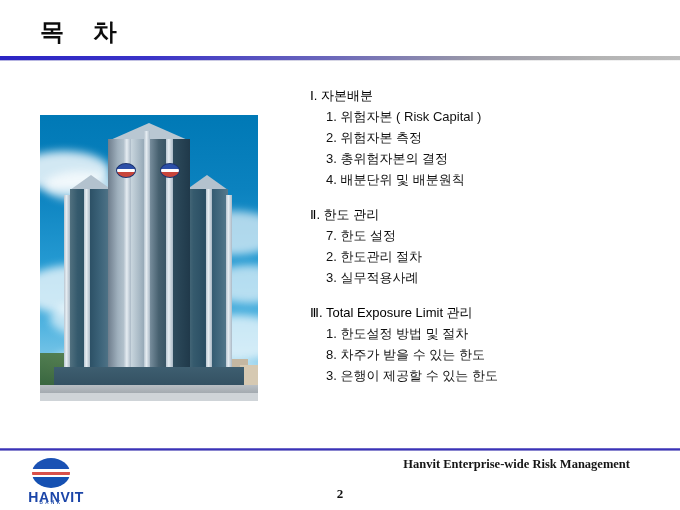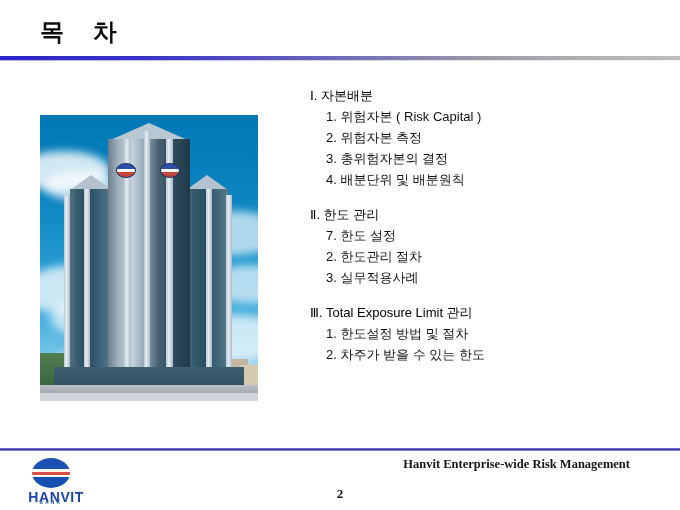--- a/index.html
+++ b/index.html
@@ -336,21 +336,22 @@
   <div class="agenda-group">
     <div class="agenda-head">Ⅱ. 한도 관리</div>
     <div class="agenda-item">7. 한도 설정</div>
     <div class="agenda-item">2. 한도관리 절차</div>
     <div class="agenda-item">3. 실무적용사례</div>
   </div>
 
   <div class="agenda-group">
     <div class="agenda-head">Ⅲ. Total Exposure Limit 관리</div>
     <div class="agenda-item">1. 한도설정 방법 및 절차</div>
-    <div class="agenda-item">2. 차주가 받을 수 있는 한도</div>
+    <div class="agenda-item">8. 차주가 받을 수 있는 한도</div>
+    <div class="agenda-item">3. 은행이 제공할 수 있는 한도</div>
   </div>
 
 </div>
 
 <div class="footer-rule"></div>
 <div class="footer-note">Hanvit Enterprise-wide Risk Management</div>
 <div class="page-number">2</div>
 
 <div class="logo">
   <div class="logo-mark"></div>

